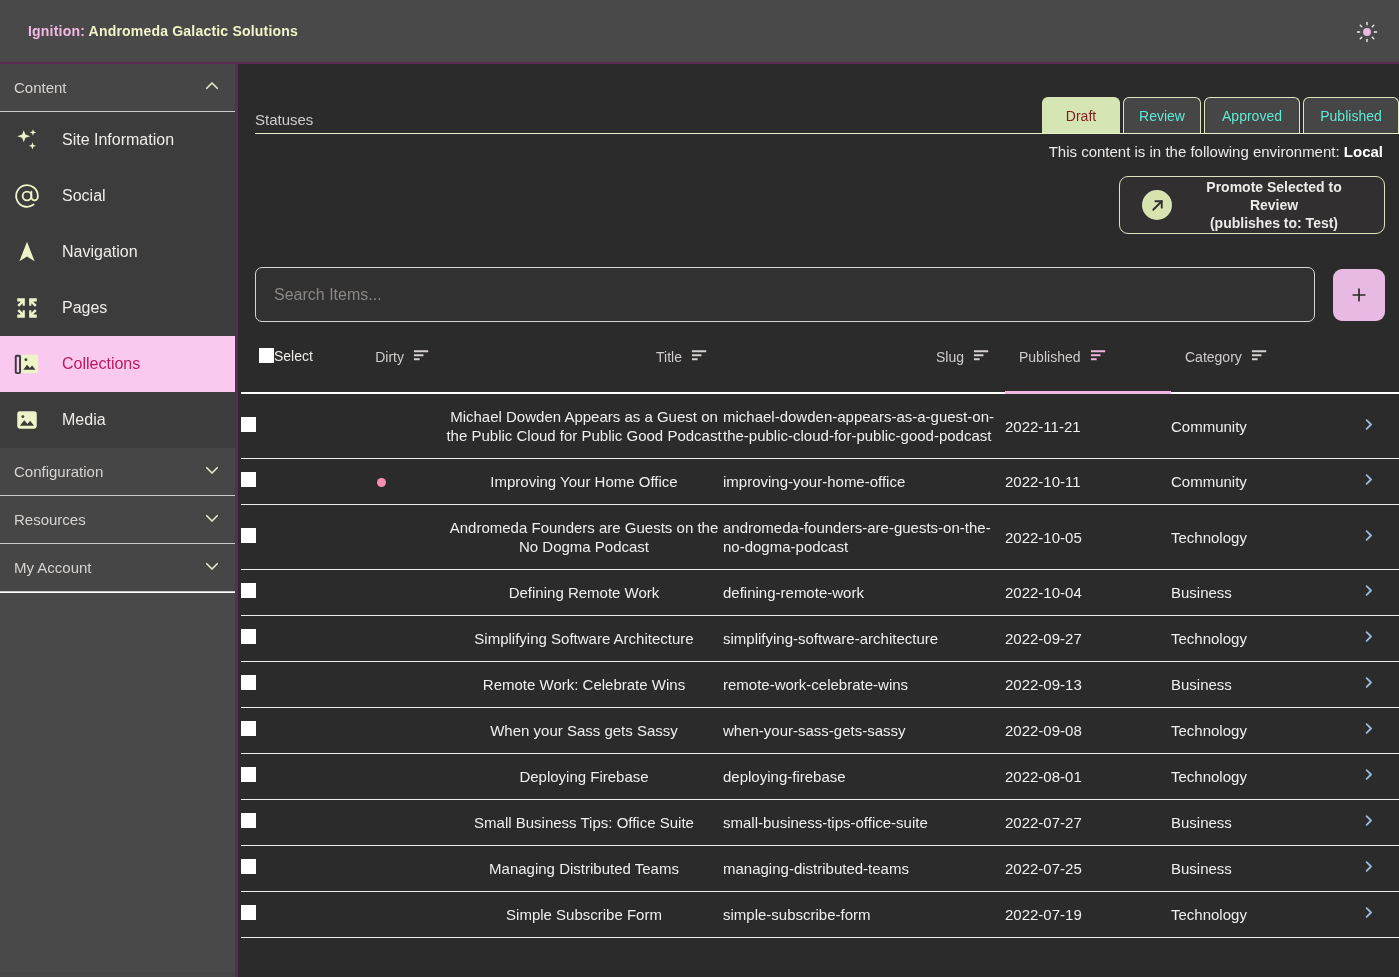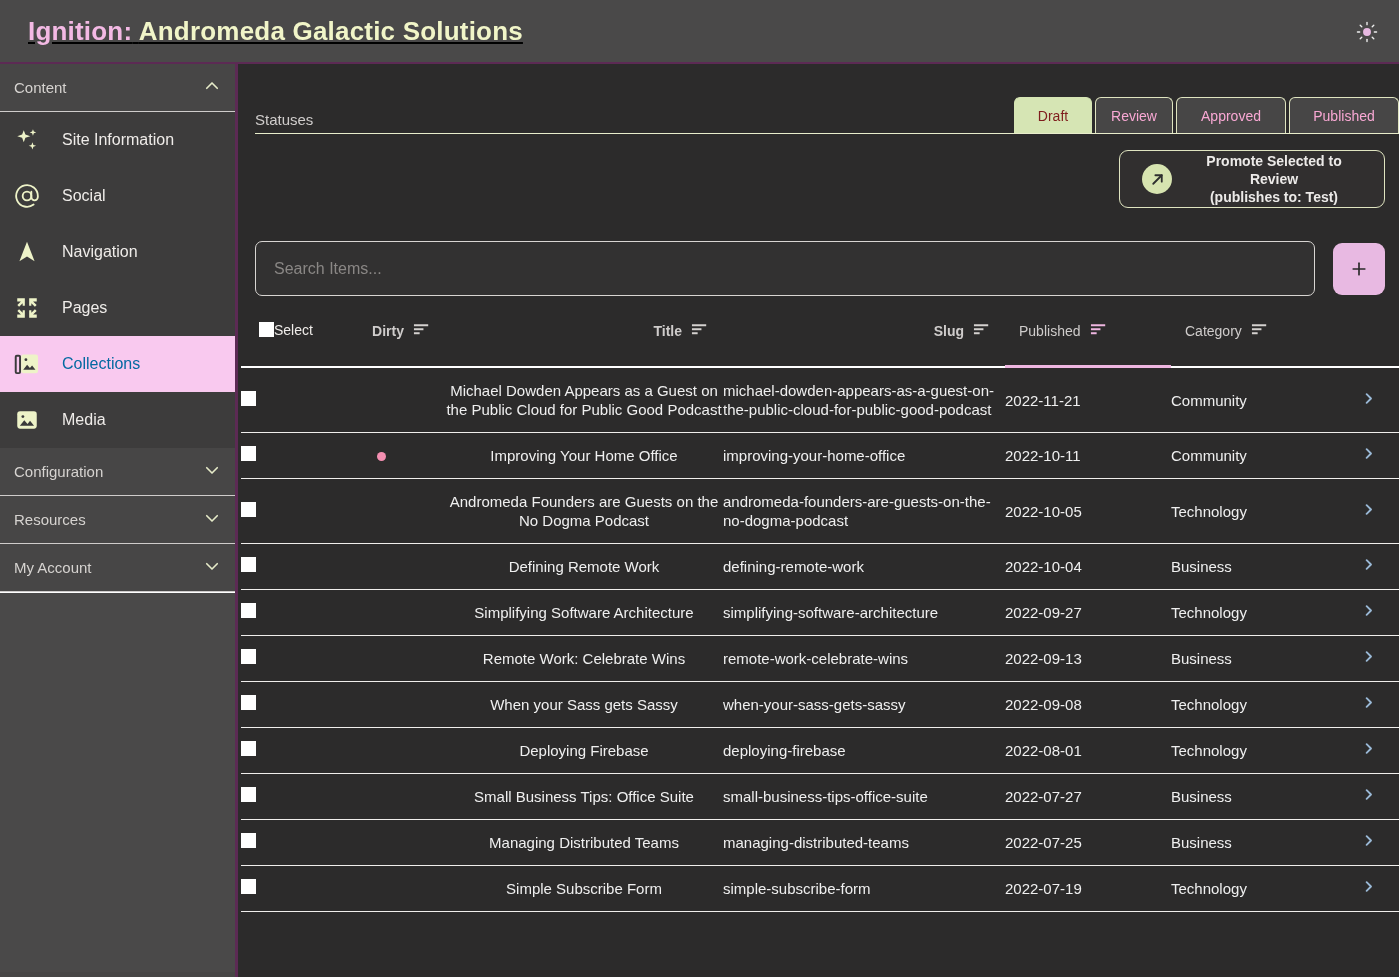--- a/index.html
+++ b/index.html
@@ -13,24 +13,23 @@
   
   #topbar {
     position: absolute; top: 0; left: 0;
     width: 1399px; height: 64px;
     background: #4a4949;
     border-bottom: 2px solid #5c2a54;
     display: flex; align-items: center;
   }
   #app-title {
     margin-left: 28px;
-    font-size: 26px; font-weight: bold;
+    font-size: 14px; font-weight: bold;
     letter-spacing: .2px;
     white-space: nowrap;
-    text-decoration: underline;
   }
   #app-title .tpre { color: #f3b9e4; }
   #app-title .tpost { color: #f1f5c8; }
   #theme-toggle {
     position: absolute; right: 16px; top: 16px;
     width: 32px; height: 32px;
     display: flex; align-items: center; justify-content: center;
     cursor: pointer;
   }
 
@@ -61,21 +60,21 @@
     color: #efece9;
     font-size: 16px;
     cursor: pointer;
     background: #3d3c3c;
   }
   .side-item .ico {
     width: 34px; min-width: 34px;
     display: flex; align-items: center; justify-content: flex-start;
     margin-right: 14px;
   }
-  .side-item.active { background: #f9c9ef; color: #0369a1; }
+  .side-item.active { background: #f9c9ef; color: #be185d; }
 
   #side-blank {
     background: #4a4949;
     border-top: 1px solid #ffffff;
     height: 380px;
   }
 
   
   #main {
     position: absolute; top: 64px; left: 241px;
@@ -111,26 +110,26 @@
   #tabs {
     position: absolute; right: 0; bottom: 1px;
     display: flex; gap: 3px;
   }
   .tab {
     width: 78px; height: 36px;
     border: 1px solid #dfe4c0;
     border-bottom: none;
     border-radius: 6px 6px 0 0;
     background: #474646;
-    color: #f9a8d4;
+    color: #5eead4;
     font-size: 14px;
     display: flex; align-items: center; justify-content: center;
     cursor: pointer;
   }
-  .tab.wide { width: 110px; }
+  .tab.wide { width: 96px; }
   .tab.active { background: #d6e5b4; color: #7f1d1d; border-color: #d6e5b4; }
 
   #env-line {
     text-align: right;
     color: #eceae8;
     font-size: 15px;
     margin: 9px 16px 0 0;
   }
   #env-line b { color: #ffffff; }
 
@@ -198,21 +197,21 @@
 
   #tbl thead th {
     padding: 0 0 26px 0;
     vertical-align: top;
     font-weight: normal;
     color: #cfcccb;
     font-size: 14px;
     position: relative;
   }
   .hd-inner { display: flex; align-items: center; gap: 9px; }
-  .hd-inner.right { justify-content: flex-end; padding-right: 13px; font-weight: bold; }
+  .hd-inner.right { justify-content: flex-end; padding-right: 13px; }
   .hd-inner.left { justify-content: flex-start; padding-left: 0; }
   .hd-sel { display: flex; flex-direction: row; align-items: flex-start; padding-left: 18px; }
   .hd-sel .selbox { margin-bottom: 5px; }
   .hd-sel .sellbl { color: #efece9; font-size: 14px; }
   th.underlined::after {
     content: ""; position: absolute; left: 0; right: 0; bottom: 0;
     height: 2px; background: #ffffff;
   }
   th.active-sort::after { background: #eeb6e0; height: 3px; }
 
@@ -383,20 +382,24 @@
     <span id="statuses-label">Statuses</span>
     <div id="status-underline"></div>
     <div id="tabs">
       <div class="tab active">Draft</div>
       <div class="tab">Review</div>
       <div class="tab wide">Approved</div>
       <div class="tab wide">Published</div>
     </div>
   </div>
 
+  <div id="env-line">
+    <span>This content is in the following environment:</span>
+    <b>Local</b>
+  </div>
 
   <div id="promote-wrap">
     <div id="promote-btn">
       <span id="promote-icon">
         <svg width="17" height="17" viewBox="0 0 24 24" fill="none" stroke="#2f2f2f" stroke-width="2.6" stroke-linecap="round" stroke-linejoin="round">
           <line x1="6" y1="18" x2="18" y2="6"></line>
             <polyline points="9 6 18 6 18 15"></polyline>
         </svg>
       </span>
       <span id="promote-text">

